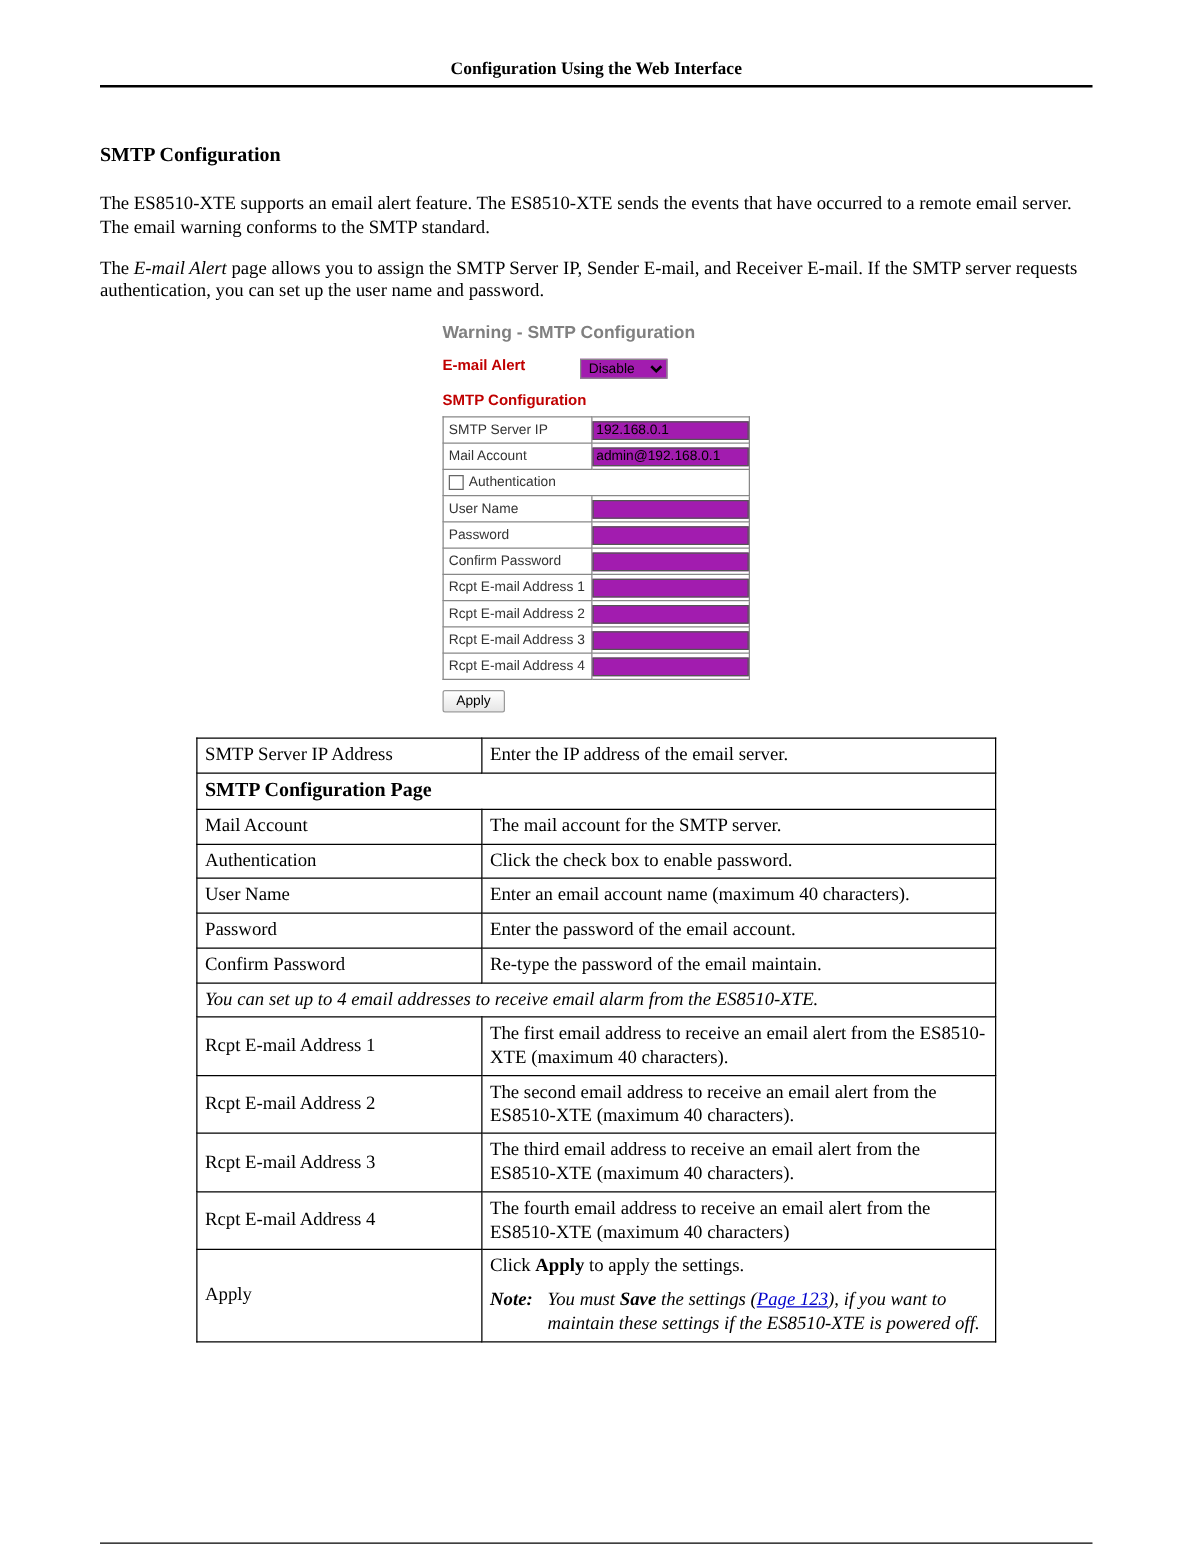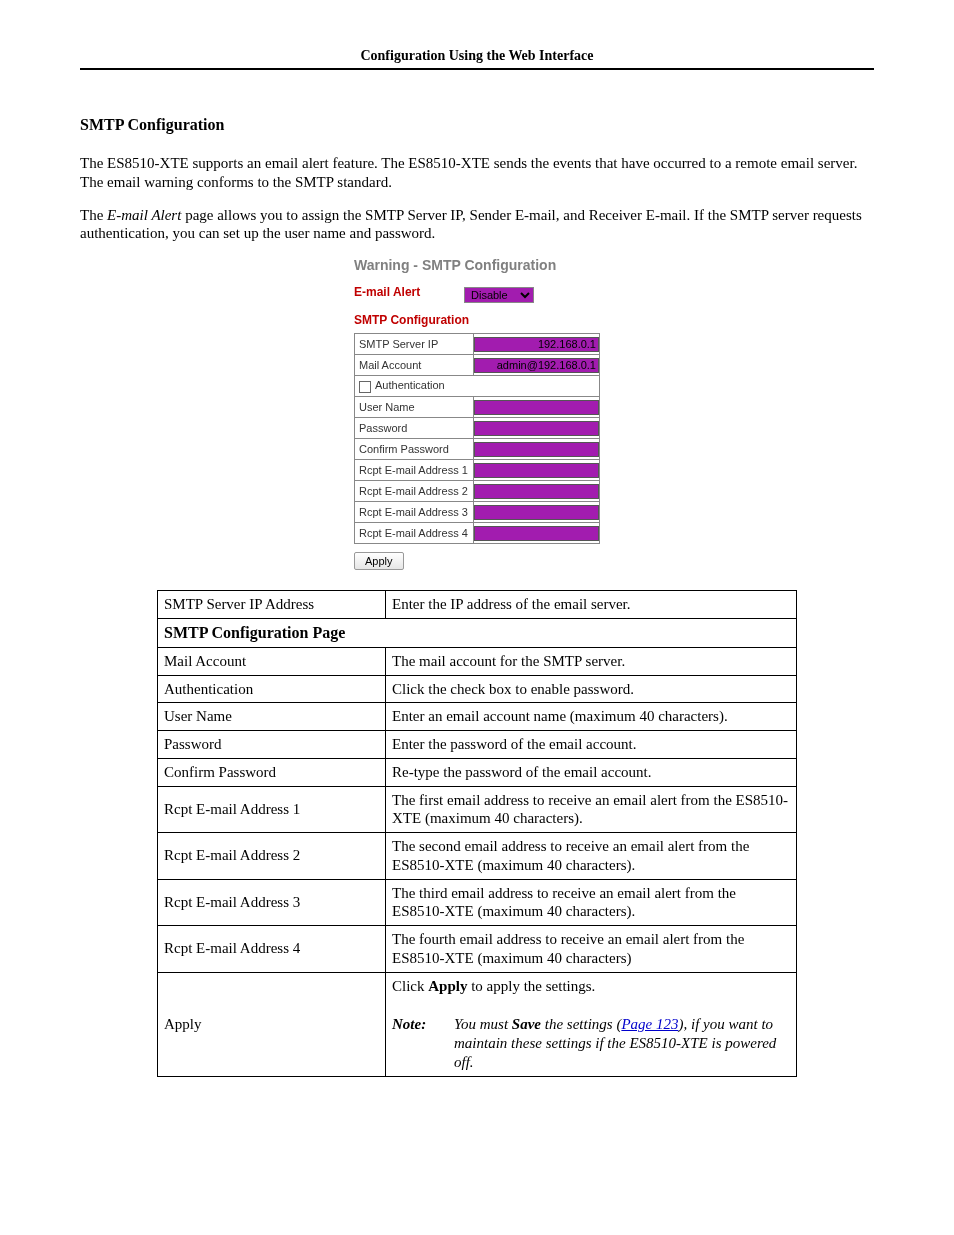--- a/index.html
+++ b/index.html
@@ -73,21 +73,21 @@
     border-collapse: collapse;
     width: 100%;
   }
   .smtp-table td {
     border: 1px solid #888;
     padding: 2px 4px;
     vertical-align: middle;
     height: 16px;
   }
   .smtp-table td.input-cell { padding: 0; }
-  .smtp-table .shot-input { width: 100%; border: 1px solid #555; height: 15px; text-align: right; }
+  .smtp-table .shot-input { width: 100%; border: 1px solid #555; height: 15px; }
   .auth-check {
     display: inline-block;
     width: 10px; height: 10px;
     border: 1px solid #666;
     vertical-align: middle;
     margin-right: 4px;
   }
   .apply-btn {
     margin-top: 8px;
     font-family: Arial, Helvetica, sans-serif;
@@ -109,21 +109,21 @@
   table.desc td {
     border: 1px solid #000;
     padding: 4px 6px;
     vertical-align: middle;
     line-height: 1.25;
   }
   table.desc td.head {
     font-weight: bold;
     font-size: 16px;
   }
-  .note-line { margin-top: 20px; gap: 16px; }
+  .note-line { margin-top: 8px; }
 
   
   .footer-rule { border-top: 1px solid #000; margin-top: 160px; margin-bottom: 6px; }
   .link { color: #0000cc; text-decoration: underline; cursor: pointer; text-align: center; }
 </style>
 </head>
 <body>
 
 <div class="running-header">Configuration Using the Web Interface</div>
 
@@ -217,23 +217,26 @@
   <tr>
         <td>User Name</td>
         <td>Enter an email account name (maximum 40 characters).</td>
       </tr>
   <tr>
         <td>Password</td>
         <td>Enter the password of the email account.</td>
       </tr>
   <tr>
         <td>Confirm Password</td>
-        <td>Re-type the password of the email account.</td>
-      </tr>
-
+        <td>Re-type the password of the email maintain.</td>
+      </tr>
+
+  <tr>
+        <td colspan="2" class="italic">You can set up to 4 email addresses to receive email alarm from the ES8510-XTE.</td>
+      </tr>
 
   <tr>
         <td>Rcpt E-mail Address 1</td>
         <td>The first email address to receive an email alert from the ES8510-XTE (maximum 40 characters).</td>
       </tr>
   <tr>
         <td>Rcpt E-mail Address 2</td>
         <td>The second email address to receive an email alert from the ES8510-XTE (maximum 40 characters).</td>
       </tr>
   <tr>

